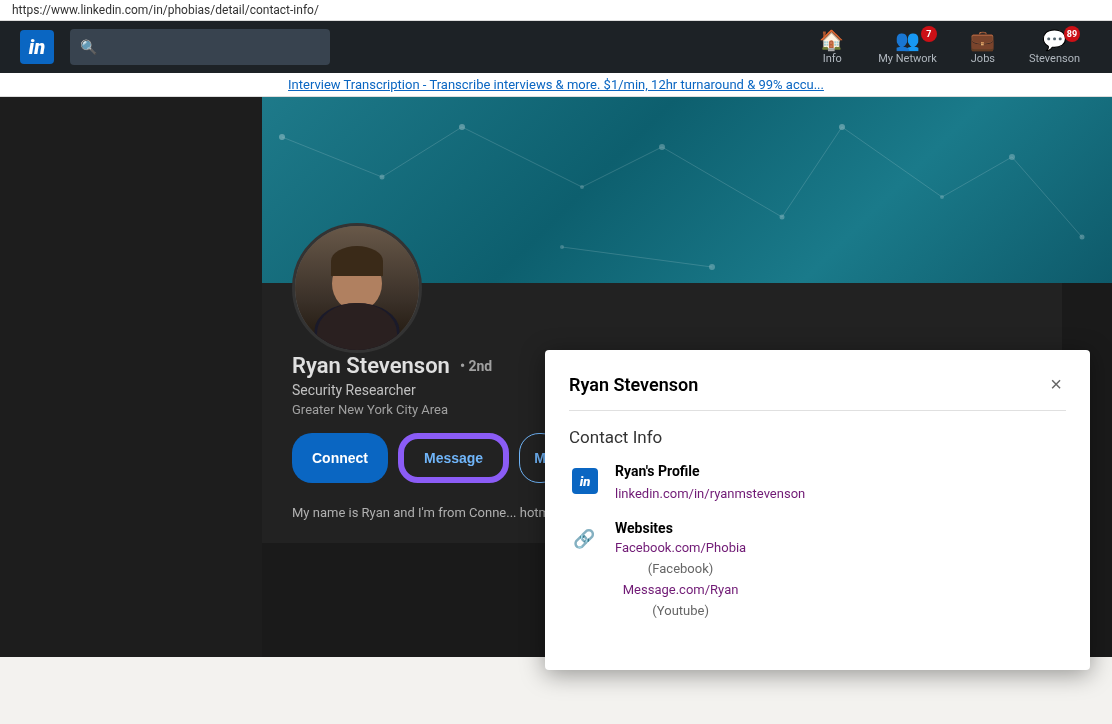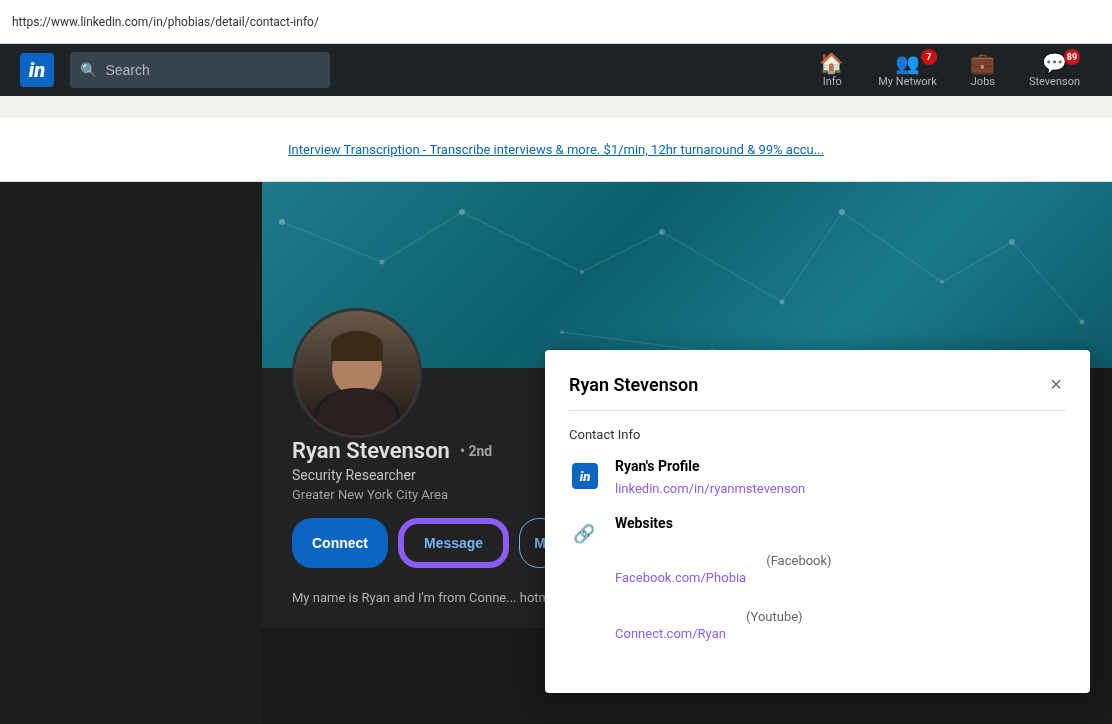--- a/index.html
+++ b/index.html
@@ -12,21 +12,21 @@
       position: relative;
     }
 
     
     .address-bar {
       background: #fff;
       border-bottom: 1px solid #ddd;
       padding: 6px 12px;
       font-size: 12px;
       color: #333;
-      height: 44px;
+      height: 21px;
       display: flex;
       align-items: center;
     }
 
     
     .navbar {
       background: #1d2226;
       height: 52px;
       display: flex;
       align-items: center;
@@ -119,23 +119,22 @@
       display: flex;
       align-items: center;
       justify-content: center;
     }
 
     
     .ad-banner {
       background: #fff;
       border-bottom: 1px solid #ddd;
       text-align: center;
-      padding: 24px;
+      padding: 4px;
       font-size: 13px;
-      margin-top: 22px;
     }
 
     .ad-banner a {
       color: #0a66c2;
       text-decoration: underline;
     }
 
     .avatar-circle {
       width: 130px;
       height: 130px;
@@ -306,21 +305,21 @@
       padding: 4px;
     }
 
     .modal-divider {
       border: none;
       border-top: 1px solid #e0e0e0;
       margin-bottom: 16px;
     }
 
     .contact-info-label {
-      font-size: 13px;
+      font-size: 17px;
       color: #333;
       font-weight: 400;
       margin-bottom: 16px;
     }
 
     .contact-section {
       display: flex;
       gap: 14px;
       align-items: flex-start;
       margin-bottom: 18px;
@@ -359,50 +358,49 @@
 
     .contact-type {
       font-size: 14px;
       font-weight: 700;
       color: #000;
       margin-bottom: 4px;
     }
 
     .contact-link {
       font-size: 13px;
-      color: #8b5cf6;
+      color: #701a75;
       text-decoration: none;
       cursor: pointer;
-      margin-top: 35px;
     }
 
     .website-entry {
       margin-bottom: 6px;
       display: flex;
       align-items: center;
-      gap: 20px;
+      gap: 6px;
+      flex-direction: column;
     }
 
     .website-type {
       font-size: 13px;
       color: #666;
     }
   </style>
 </head>
 <body>
 
 <div class="address-bar">
   <span>https://www.linkedin.com/in/phobias/detail/contact-info/</span>
 </div>
 
 <div class="navbar">
   <div class="linkedin-logo">in</div>
   <div class="search-bar">
     <span class="search-icon">🔍</span>
-    <input class="search-input" type="text" value="" placeholder="Search" style="">
   </div>
   <div class="nav-spacer"></div>
   <div class="nav-items">
     <div class="nav-item">
       <span class="nav-icon">🏠</span>
       <span>Info</span>
     </div>
     <div class="nav-item">
       <span class="nav-icon">👥</span>
       <div class="nav-badge">7</div>
@@ -511,18 +509,18 @@
     <div class="contact-icon">
       <span class="link-icon">🔗</span>
     </div>
     <div class="contact-content">
       <div class="contact-type">Websites</div>
       <div class="website-entry">
         <a class="contact-link" href="#">Facebook.com/Phobia</a>
         <span class="website-type">(<span>Facebook</span>)</span>
       </div>
       <div class="website-entry">
-        <a class="contact-link" href="#">Connect.com/Ryan</a>
+        <a class="contact-link" href="#">Message.com/Ryan</a>
         <span class="website-type">(<span>Youtube</span>)</span>
       </div>
     </div>
   </div>
 </div>
 
 </body></html>

